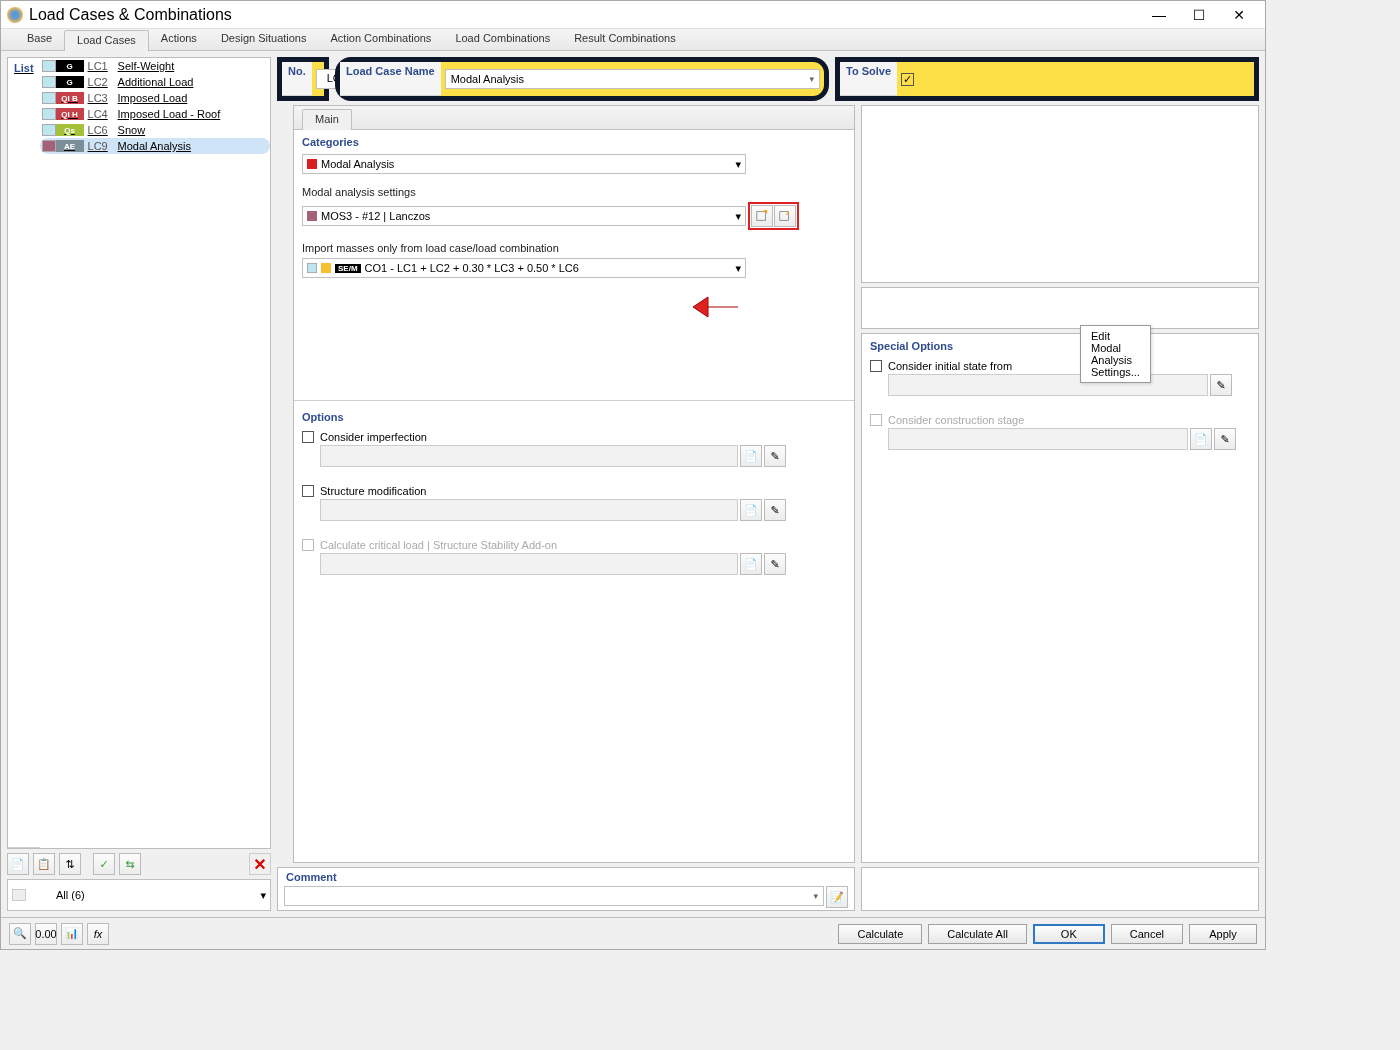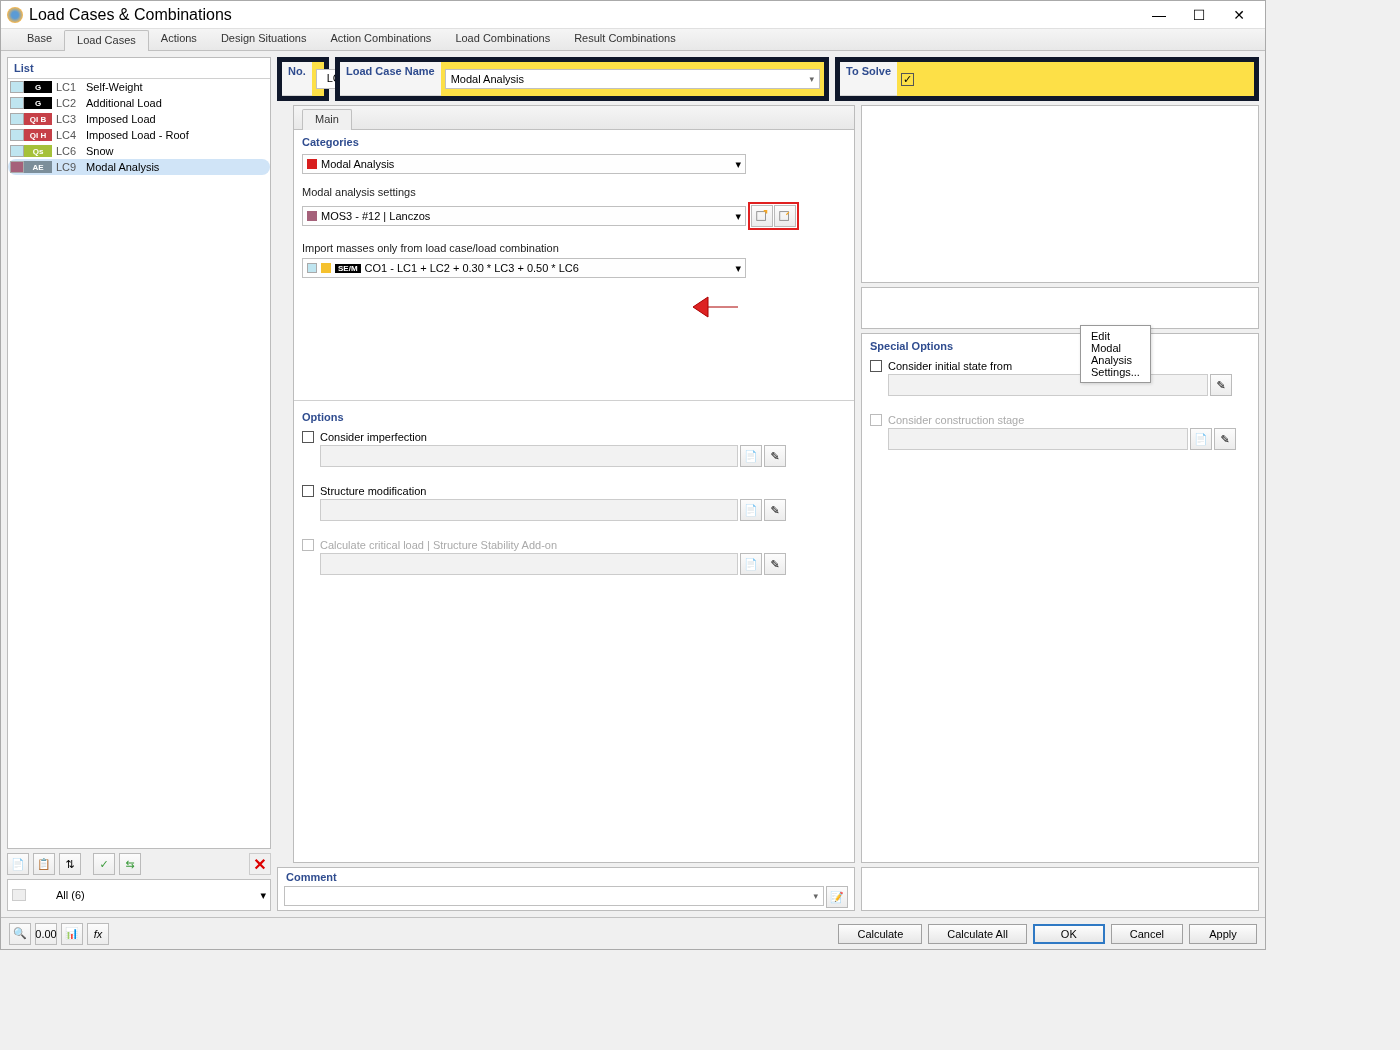--- a/index.html
+++ b/index.html
@@ -27,21 +27,21 @@
   .cat-badge { width: 28px; height: 12px; color: #fff; font-size: 8px; display: flex; align-items: center; justify-content: center; margin-right: 4px; font-weight: bold; }
   .lc-code { width: 30px; color: #555; }
   .lc-name { color: #000; }
   
   .right-panel { flex: 1; padding: 6px 6px 6px 0; display: flex; flex-direction: column; gap: 4px; }
   .top-row { display: flex; gap: 6px; height: 44px; }
   .hdr-box { border: 5px solid #0f172a; background: #fde047; display: flex; flex-direction: row; }
   .hdr-label { color: #2f4c8f; font-weight: bold; padding: 3px 6px; border-bottom: 1px solid #d6d6d6; font-size: 11px; background: #f5f5f5; }
   .hdr-val { padding: 2px 4px; flex: 1; display: flex; align-items: center; }
   .no-box { width: 52px; }
-  .name-box { flex: 1; }
+  .name-box { flex: 1; border-radius: 16px; }
   .solve-box { width: 424px; }
   .combo-inp { flex: 1; border: 1px solid #c0c0c0; height: 20px; padding: 2px 5px; background: #fff; display: flex; align-items: center; justify-content: space-between; }
   .combo-inp .dd { color: #666; font-size: 9px; }
   .no-inp { width: 42px; border: 1px solid #c0c0c0; height: 20px; padding: 2px 5px; text-align: center; background: #fff; }
   .chk-solve { width: 13px; height: 13px; border: 1px solid #555; display: flex; align-items: center; justify-content: center; }
   .chk-solve::after { content: "✓"; font-size: 11px; color: #000; }
 
   .props-row { display: flex; gap: 6px; flex: 1; }
   .props-main { flex: 1; border: 1px solid #bcbcbc; background: #fff; display: flex; flex-direction: column; margin-left: 16px; }
   .props-right { width: 398px; display: flex; flex-direction: column; gap: 4px; }
@@ -108,21 +108,21 @@
   <div class="tab">Actions</div>
   <div class="tab">Design Situations</div>
   <div class="tab">Action Combinations</div>
   <div class="tab">Load Combinations</div>
   <div class="tab">Result Combinations</div>
 </div>
 
 <div class="main">
 
   <div class="left-panel">
-    <div class="panel-border" style="flex:1;display:flex;flex-direction:column;">
+    <div class="panel-border" style="flex:1;display:flex;flex-direction:row;text-decoration:underline;">
       <div class="panel-title">List</div>
       <div class="list-body" id="list-body">
           <div class="list-row">
             <span class="swatch" style="background:#bfe5f0"></span>
             <span class="cat-badge" style="background:#000000">G</span>
             <span class="lc-code">LC1</span>
             <span class="lc-name">Self-Weight</span>
           </div>
           <div class="list-row">
             <span class="swatch" style="background:#bfe5f0"></span>

